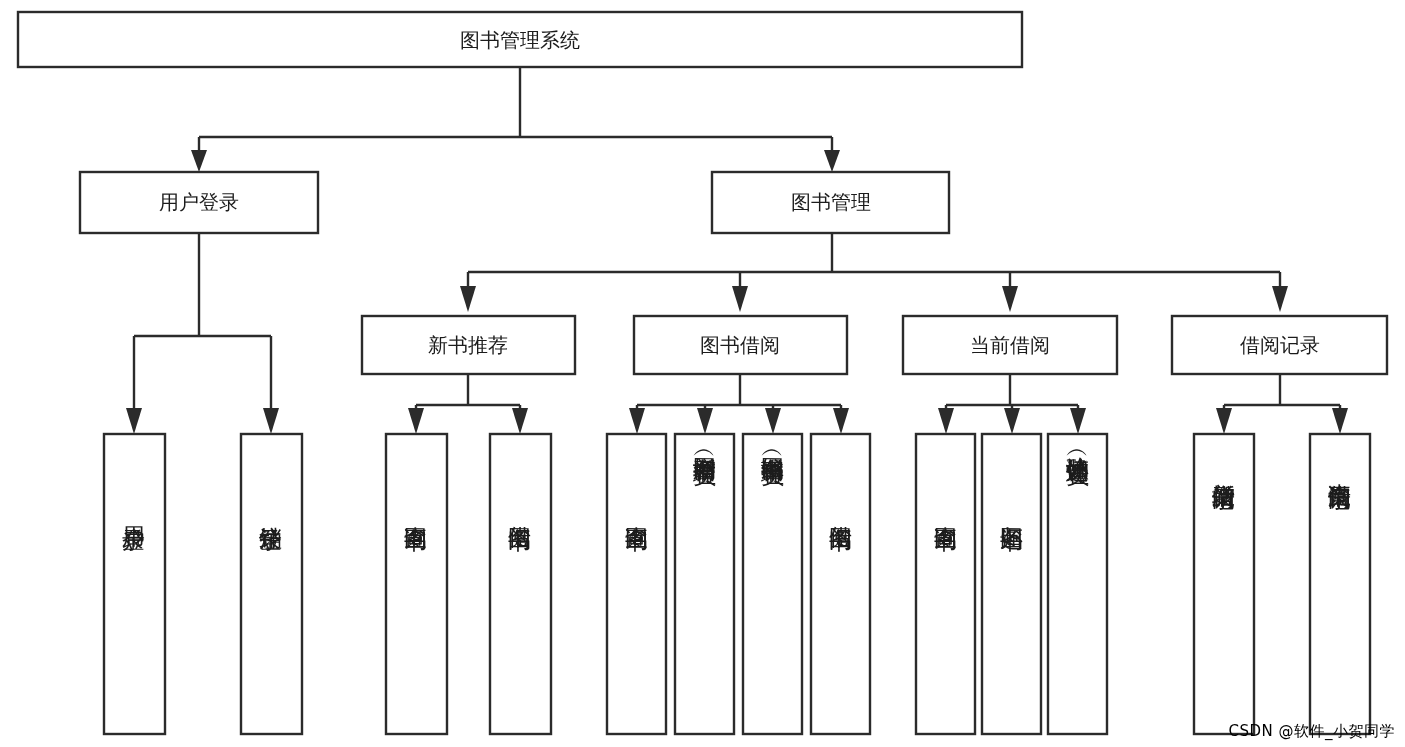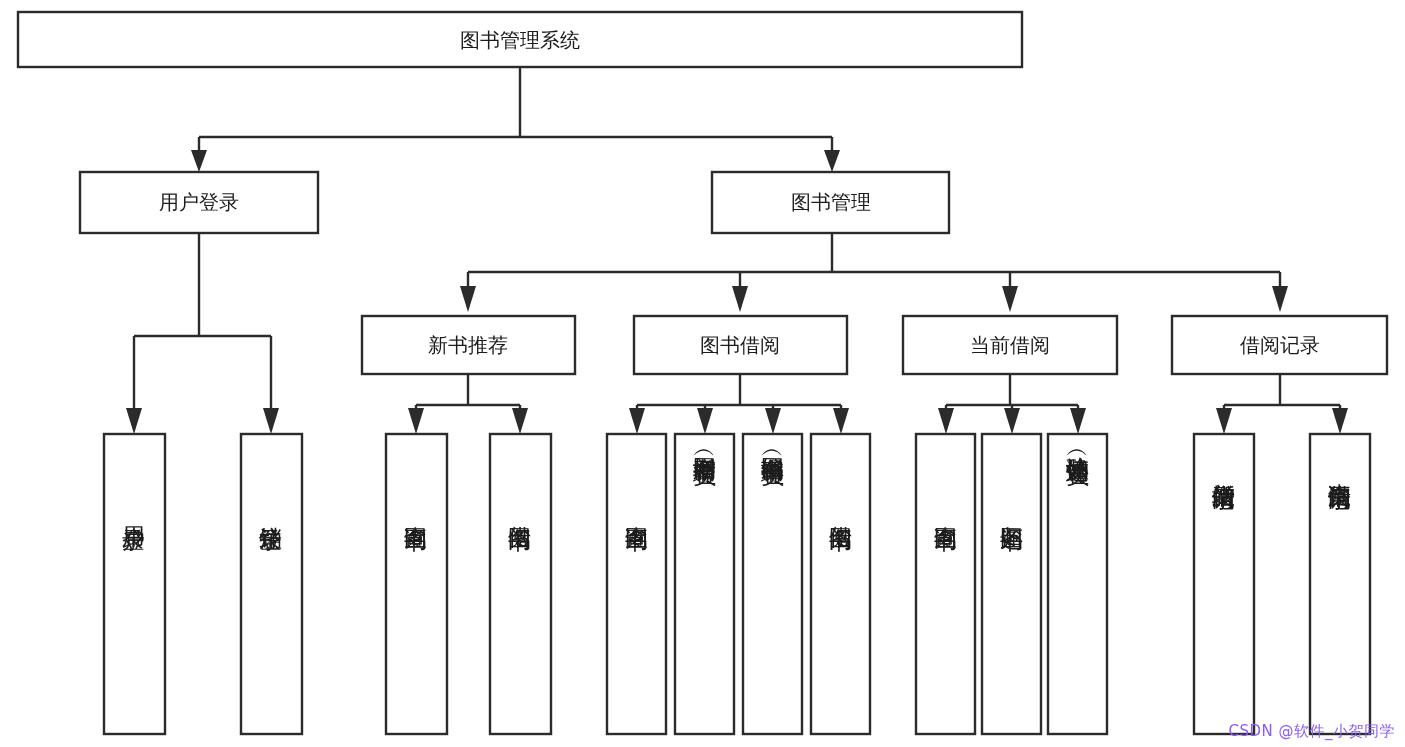--- a/index.html
+++ b/index.html
@@ -59,21 +59,21 @@
     writing-mode: vertical-rl;
     glyph-orientation-vertical: 0;
     letter-spacing: 1px;
   }
   .watermark {
     position: absolute;
     right: 10px;
     bottom: 6px;
     font-family: "DejaVu Sans", "Liberation Sans", sans-serif;
     font-size: 15px;
-    color: #8b5cf6;
+    color: #000000;
     letter-spacing: 0.5px;
     user-select: none;
     pointer-events: none;
     margin-top: 26px;
   }
 </style>
 </head>
 <body>
 
 <div id="diagram-root">

